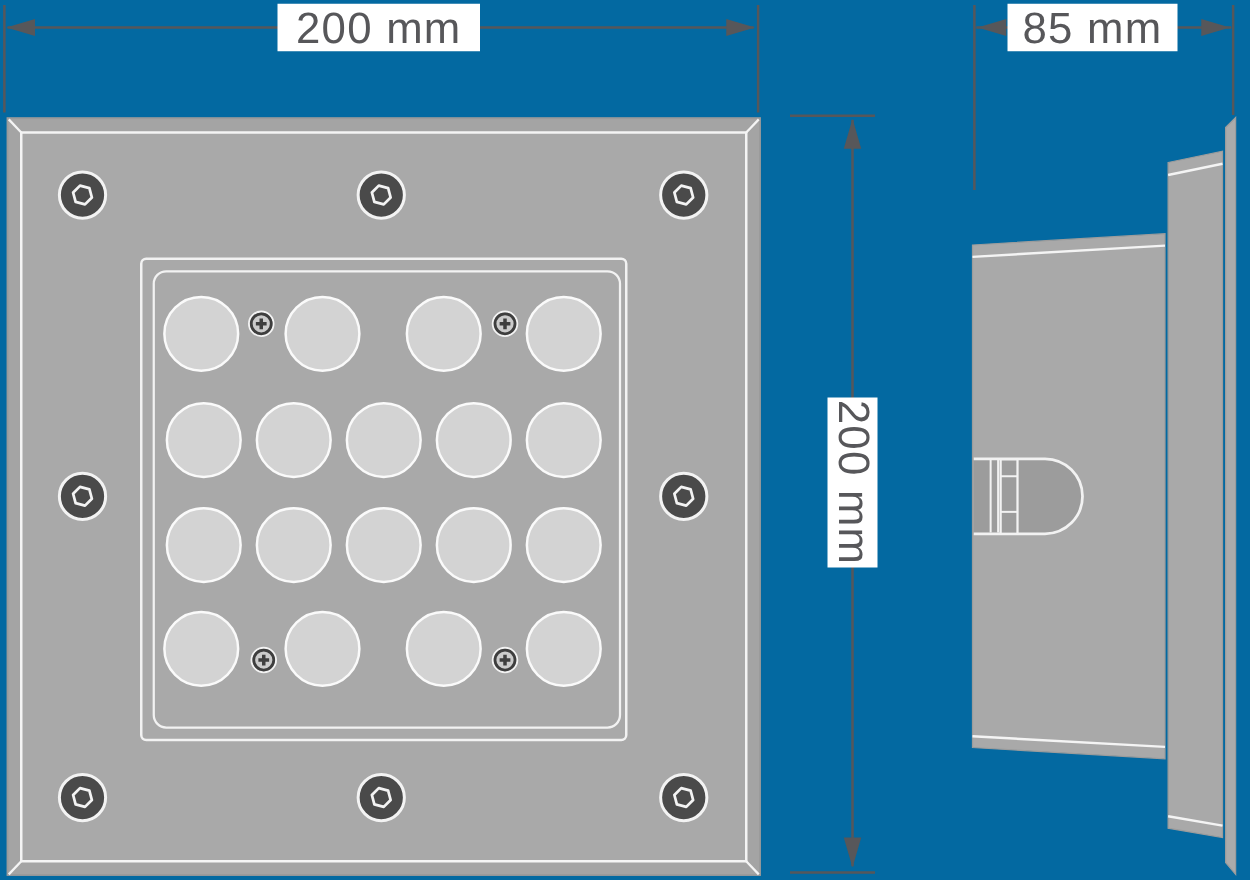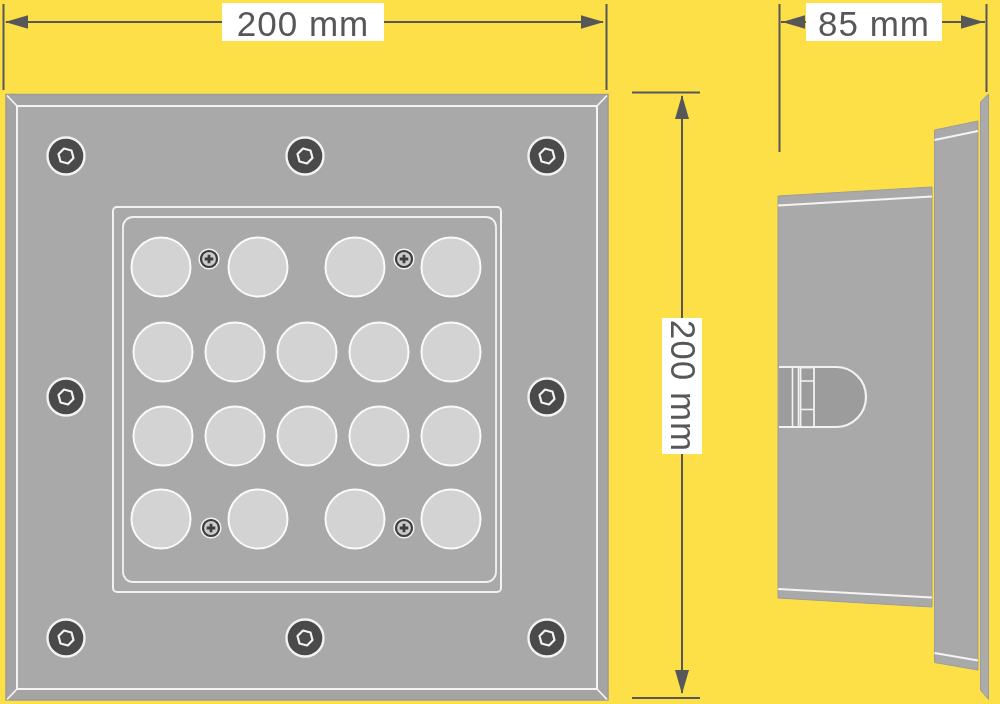--- a/index.html
+++ b/index.html
@@ -1,16 +1,16 @@
 <!DOCTYPE html>
 <html><head>
 <meta charset="utf-8">
 <style>
   html,body{margin:0;padding:0;background:#ffffff;}
-  .stage{position:relative;width:1000px;height:704px;background:#fde047;overflow:hidden;
+  .stage{position:relative;width:1000px;height:704px;background:#0369a1;overflow:hidden;
          font-family:"Liberation Sans","DejaVu Sans",sans-serif;}
   svg{display:block;}
   text.dim{font-family:"Liberation Sans","DejaVu Sans",sans-serif;
            font-size:35px;letter-spacing:1px;fill:#57575a;}
 </style>
 </head>
 <body>
 
 <div class="stage">
 <svg width="1000" height="704" viewBox="0 0 1000 704" xmlns="http://www.w3.org/2000/svg">

